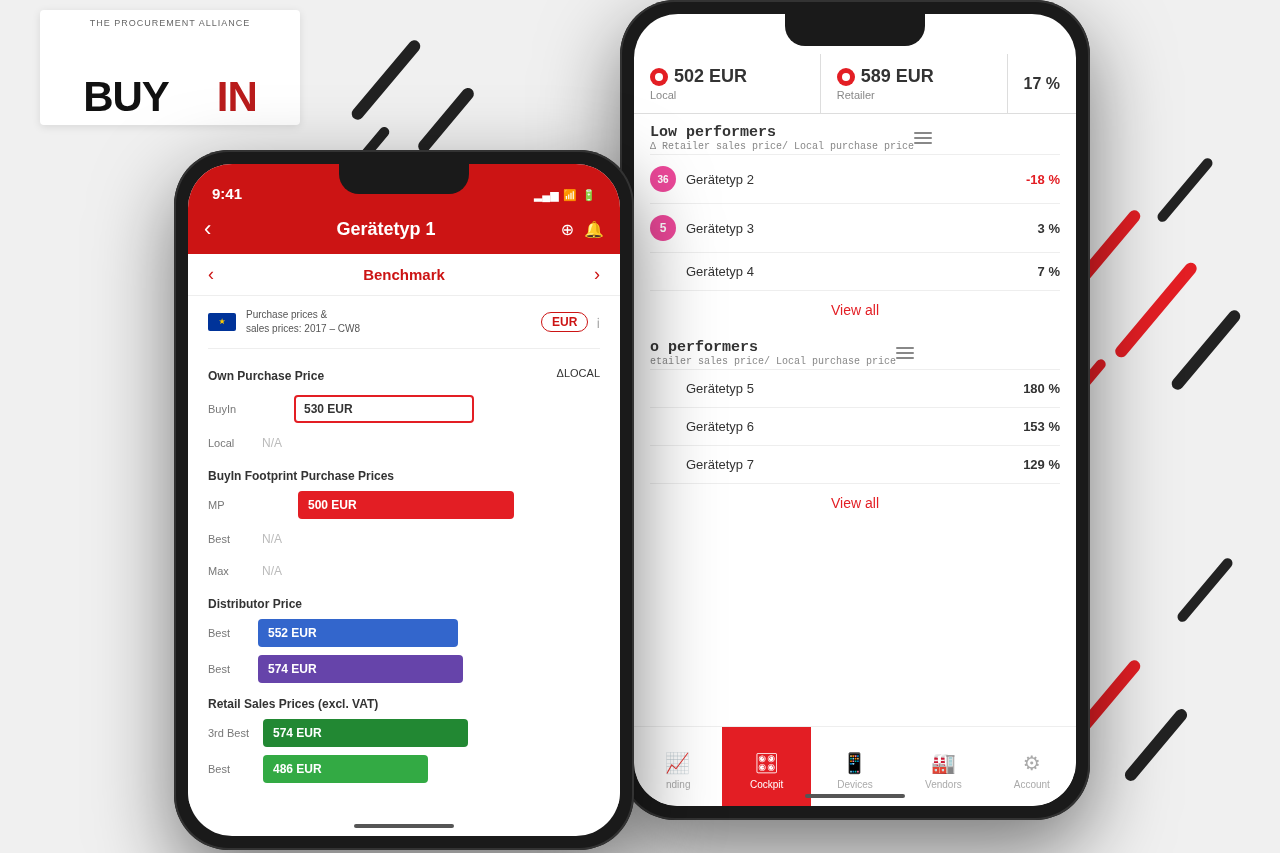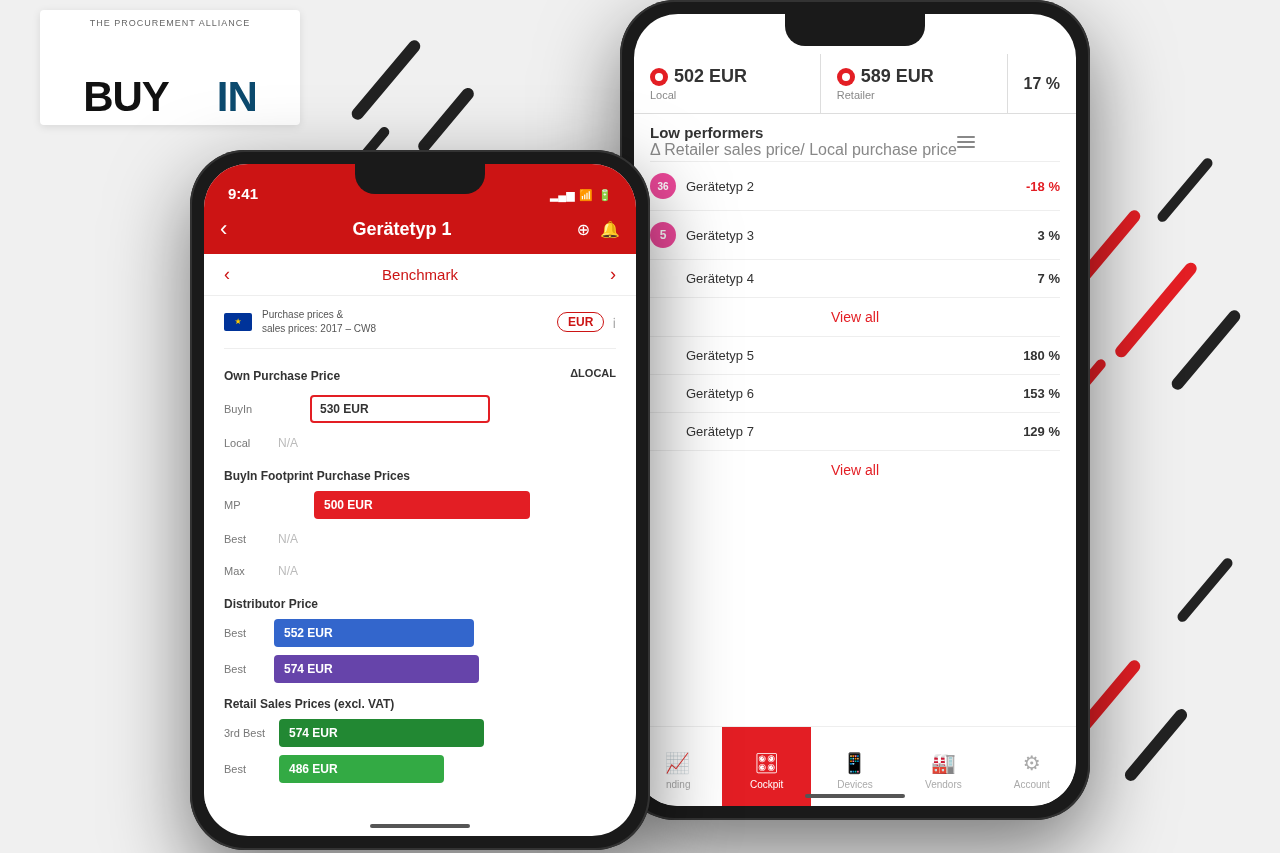--- a/index.html
+++ b/index.html
@@ -43,28 +43,28 @@
       margin-bottom: 4px;
     }
     .logo-text {
       font-size: 42px;
       font-weight: 900;
       color: #111;
       letter-spacing: -1px;
       line-height: 1;
     }
     .logo-text .in-part {
-      color: #0c4a6e;
+      color: #b91c1c;
       margin-left: 48px;
     }
 
     
     .phone-left {
       position: absolute;
-      left: 190px;
+      left: 174px;
       top: 150px;
       width: 460px;
       height: 700px;
       z-index: 20;
     }
 
     .phone-frame {
       width: 100%;
       height: 100%;
       background: #1a1a1a;
@@ -156,21 +156,21 @@
       padding: 10px 20px;
       border-bottom: 1px solid #eee;
     }
     .benchmark-nav .chevron {
       color: #cc1414;
       font-size: 18px;
     }
     .benchmark-nav .tab-title {
       color: #cc1414;
       font-size: 15px;
-      font-weight: 400;
+      font-weight: 700;
     }
 
     
     .content-area {
       background: white;
       padding: 0 20px;
       overflow-y: auto;
       height: calc(100% - 160px);
     }
 
@@ -203,21 +203,21 @@
 
     
     .section-header {
       font-size: 12px;
       font-weight: 700;
       color: #333;
       padding: 10px 0 4px;
     }
     .delta-label {
       font-size: 11px;
-      font-weight: 700;
+      font-weight: 400;
       color: #333;
       text-align: right;
     }
     .section-header-row {
       display: flex;
       justify-content: space-between;
       align-items: center;
       padding: 10px 0 4px;
     }
 
@@ -331,28 +331,29 @@
 
     
     .lp-section {
       padding: 0 16px;
     }
     .lp-header {
       display: flex;
       align-items: center;
       justify-content: flex-start;
       padding: 10px 0 2px;
+      font-family: Liberation Mono, monospace;
     }
     .lp-title {
       font-size: 15px;
       font-weight: 700;
       color: #333;
     }
     .lp-subtitle {
-      font-size: 16px;
+      font-size: 10px;
       color: #888;
     }
     .hamburger-icon {
       display: flex;
       flex-direction: column;
       gap: 3px;
     }
     .hamburger-icon span {
       display: block;
       width: 18px;
@@ -691,20 +692,31 @@
             <span class="device-name">Gerätetyp 4</span>
             <span class="device-pct">7 %</span>
           </div>
 
           <div class="view-all-row">
             <span class="view-all-btn">View all</span>
           </div>
         </div>
 
         <div class="lp-section">
+          <div class="lp-header">
+            <div>
+              <div class="lp-title">o performers</div>
+              <div class="lp-subtitle">etailer sales price/ Local purchase price</div>
+            </div>
+            <div class="hamburger-icon">
+              <span></span>
+                <span></span>
+                <span></span>
+            </div>
+          </div>
 
           <div class="device-row">
             <div style="width:26px;margin-right:10px;flex-shrink:0;"></div>
             <span class="device-name">Gerätetyp 5</span>
             <span class="device-pct">180 %</span>
           </div>
           <div class="device-row">
             <div style="width:26px;margin-right:10px;flex-shrink:0;"></div>
             <span class="device-name">Gerätetyp 6</span>
             <span class="device-pct">153 %</span>

